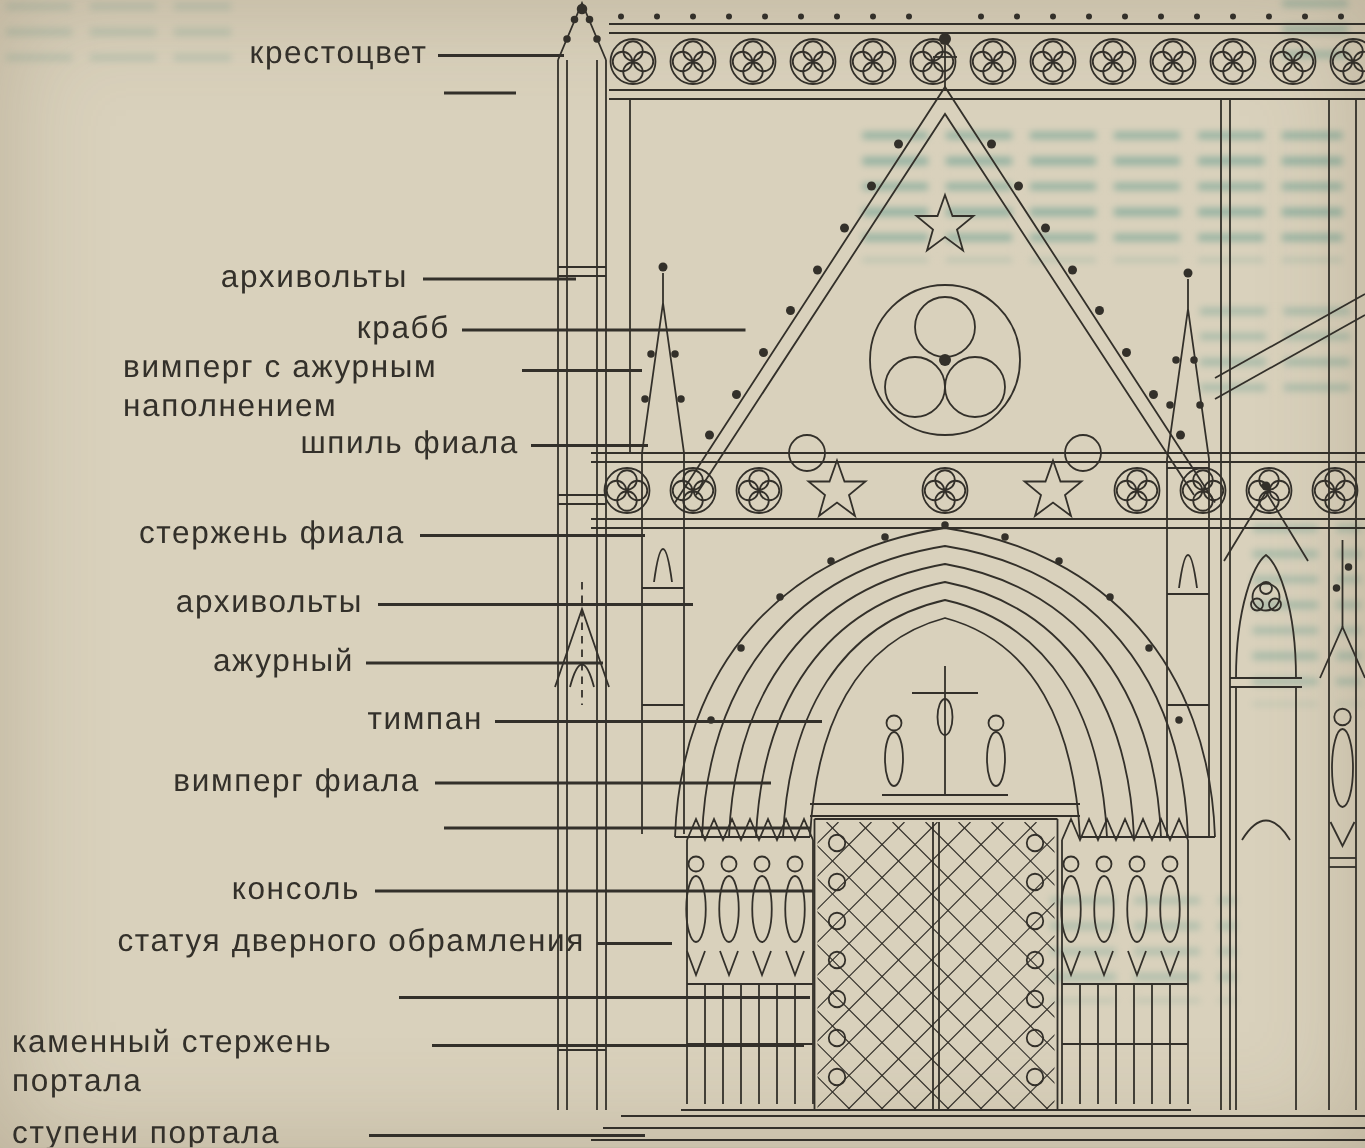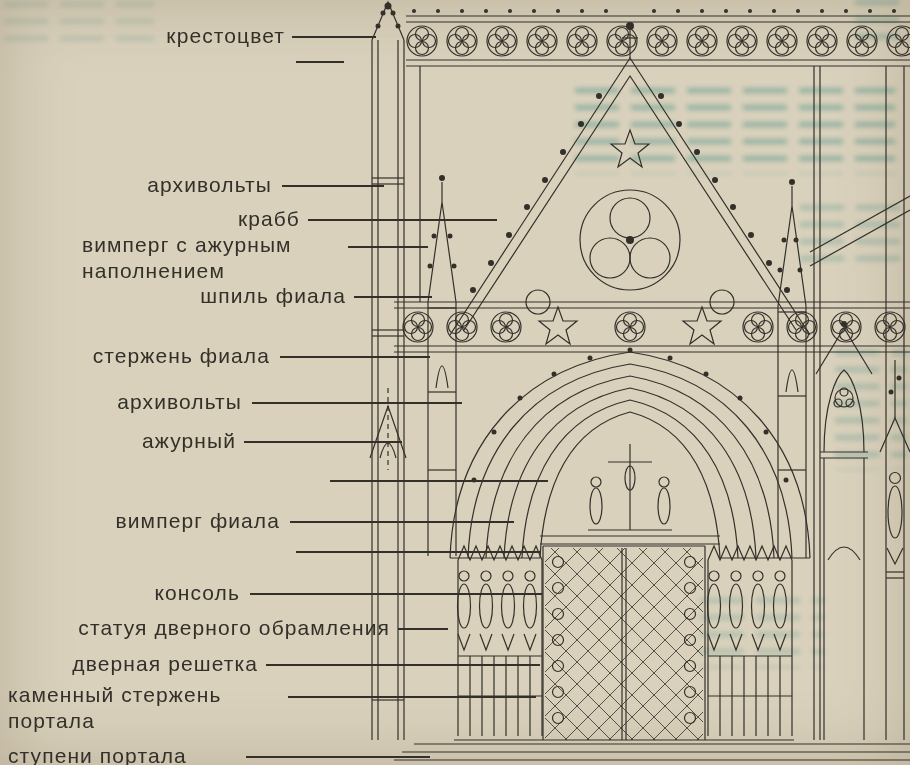--- a/index.html
+++ b/index.html
@@ -366,24 +366,24 @@
   </svg>
 
   <div class="lbl r" style="top:23px;left:60px;width:225px;">крестоцвет</div>
   <div class="lbl r" style="top:172px;left:50px;width:222px;">архивольты</div>
   <div class="lbl r" style="top:206px;left:60px;width:240px;">крабб</div>
   <div class="lbl wrap" style="top:232px;left:82px;width:252px;">вимперг с ажурным наполнением</div>
   <div class="lbl r" style="top:283px;left:100px;width:246px;">шпиль фиала</div>
   <div class="lbl r" style="top:343px;left:40px;width:230px;">стержень фиала</div>
   <div class="lbl r" style="top:389px;left:40px;width:202px;">архивольты</div>
   <div class="lbl r" style="top:428px;left:40px;width:196px;">ажурный</div>
+  <div class="lbl r" style="top:467px;left:120px;width:202px;">тимпан</div>
   <div class="lbl r" style="top:508px;left:30px;width:250px;">вимперг фиала</div>
   <div class="lbl r" style="top:580px;left:40px;width:200px;">консоль</div>
   <div class="lbl r" style="top:615px;left:6px;width:384px;">статуя дверного обрамления</div>
-  <div class="lbl r" style="top:651px;left:8px;width:250px;">дверная решетка</div>
   <div class="lbl wrap" style="top:682px;left:8px;width:262px;">каменный стержень портала</div>
   <div class="lbl" style="top:743px;left:8px;">ступени портала</div>
 
   <div class="leader" style="top:36px;left:292px;width:84px;"></div>
   <div class="leader" style="top:61px;left:296px;width:48px;"></div>
   <div class="leader" style="top:185px;left:282px;width:102px;"></div>
   <div class="leader" style="top:219px;left:308px;width:189px;"></div>
   <div class="leader" style="top:246px;left:348px;width:80px;"></div>
   <div class="leader" style="top:296px;left:354px;width:78px;"></div>
   <div class="leader" style="top:356px;left:280px;width:150px;"></div>

